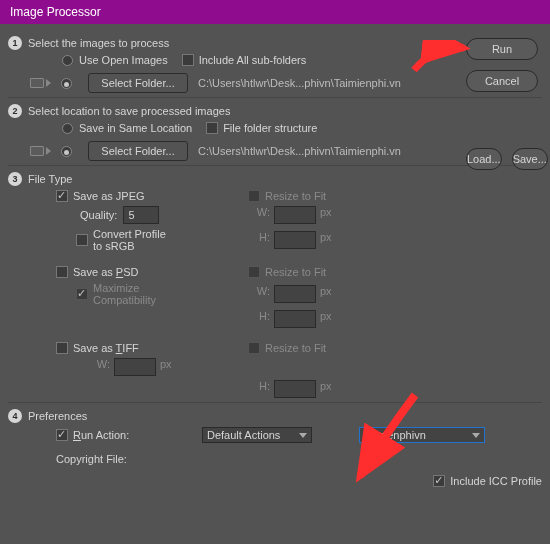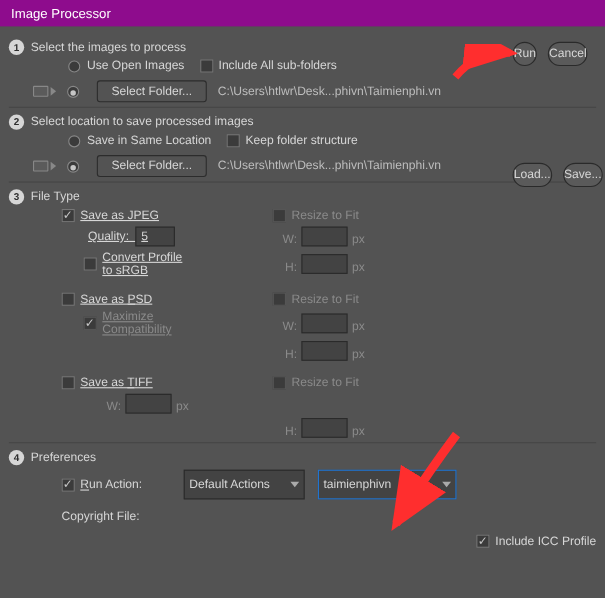--- a/index.html
+++ b/index.html
@@ -11,36 +11,36 @@
   .sec-head{display:flex;align-items:center;margin:6px 0 4px 0;}
   .num{width:14px;height:14px;border-radius:50%;background:#d6d6d6;color:#2e2e2e;display:inline-flex;align-items:center;justify-content:center;font-size:9px;font-weight:bold;margin-right:6px;}
   .chk{width:12px;height:12px;border:1px solid #777;background:#3b3b3b;display:inline-block;margin-right:5px;position:relative;flex:none;}
   .chk.on{background:#3b3b3b;}
   .chk.on::after{content:"✓";position:absolute;top:-2px;left:0;color:#c6c6c6;font-size:11px;}
   .chk.dim{border-color:#555;}
   .radio{width:11px;height:11px;border-radius:50%;border:1px solid #888;display:inline-block;margin-right:6px;background:#3b3b3b;flex:none;}
   .radio.on::after{content:"";display:block;width:5px;height:5px;border-radius:50%;background:#c6c6c6;margin:3px auto 0;}
   .btn{background:#535353;border:1px solid #2c2c2c;border-radius:12px;height:20px;display:flex;align-items:center;justify-content:center;color:#d6d6d6;font-size:11px;cursor:pointer;}
   .btn.flat{border-radius:3px;height:20px;border:1px solid #2c2c2c;}
-  .right-btns{position:absolute;top:38px;right:12px;width:72px;display:flex;gap:10px;}
+  .right-btns{position:absolute;top:38px;right:12px;width:72px;display:flex;flex-direction:column;gap:10px;}
   .right-btns2{position:absolute;top:148px;right:12px;width:72px;display:flex;flex-direction:row;gap:10px;}
   .ovalbtn{border-radius:12px;height:22px;text-align:center;line-height:20px;border:1px solid #2a2a2a;background:#5a5a5a;cursor:pointer;}
   .ul{text-decoration:underline;}
   .txt-in{background:#434343;border:1px solid #2a2a2a;color:#d6d6d6;height:18px;padding:0 4px;font-size:11px;}
   .path{color:#bdbdbd;margin-left:10px;font-size:11px;}
   .dim{color:#8a8a8a;}
   .indent{padding-left:54px;}
   .folder-ic{width:14px;height:10px;border:1px solid #888;background:#5b5b5b;display:inline-block;margin-right:4px;border-radius:1px;}
   .arrow-ic{width:0;height:0;border-top:4px solid transparent;border-bottom:4px solid transparent;border-left:5px solid #888;display:inline-block;margin-left:-2px;}
   .ft-row{display:flex;align-items:center;margin:2px 0 4px 0;}
-  .ft-col1{width:160px;display:flex;align-items:center;padding-left:48px;text-decoration:underline;}
-  .ft-col2{display:flex;align-items:flex-end;color:#8a8a8a;}
+  .ft-col1{width:160px;display:flex;align-items:center;padding-left:48px;}
+  .ft-col2{display:flex;align-items:flex-start;color:#8a8a8a;}
   .wlabel{width:22px;text-align:right;margin-right:4px;}
   .unit{margin-left:4px;}
-  .select{background:#434343;border:1px solid #2a2a2a;color:#d6d6d6;height:27px;padding:0 4px;display:flex;align-items:center;justify-content:space-between;cursor:pointer;}
+  .select{background:#434343;border:1px solid #2a2a2a;color:#d6d6d6;height:16px;padding:0 4px;display:flex;align-items:center;justify-content:space-between;cursor:pointer;margin-left:35px;}
   .select.hi{border:1px solid #1f74d1;}
   .caret{width:0;height:0;border-left:4px solid transparent;border-right:4px solid transparent;border-top:5px solid #aaa;margin-left:6px;}
   .arrow-red{position:absolute;pointer-events:none;}
   .arrow-red svg{display:block;}
 </style>
 </head>
 <body>
 
 <div class="titlebar"><span>Image Processor</span></div>
 
@@ -73,21 +73,21 @@
 
   <div class="sec-head">
     <span class="num">2</span>
     <span>Select location to save processed images</span>
   </div>
   <div class="row indent">
     <span class="radio"></span>
     <span>Save in Same Location</span>
     <span style="width:14px"></span>
     <span class="chk"></span>
-    <span>Keep folder structure</span>
+    <span>File folder structure</span>
   </div>
   <div class="row" style="margin-top:7px;padding-left:22px;">
     <span class="folder-ic"></span>
       <span class="arrow-ic"></span>
     <span style="width:10px"></span>
     <span class="radio on"></span>
     <span style="width:10px"></span>
     <div class="btn flat" style="width:100px">
         <span>Select Folder...</span>
       </div>

